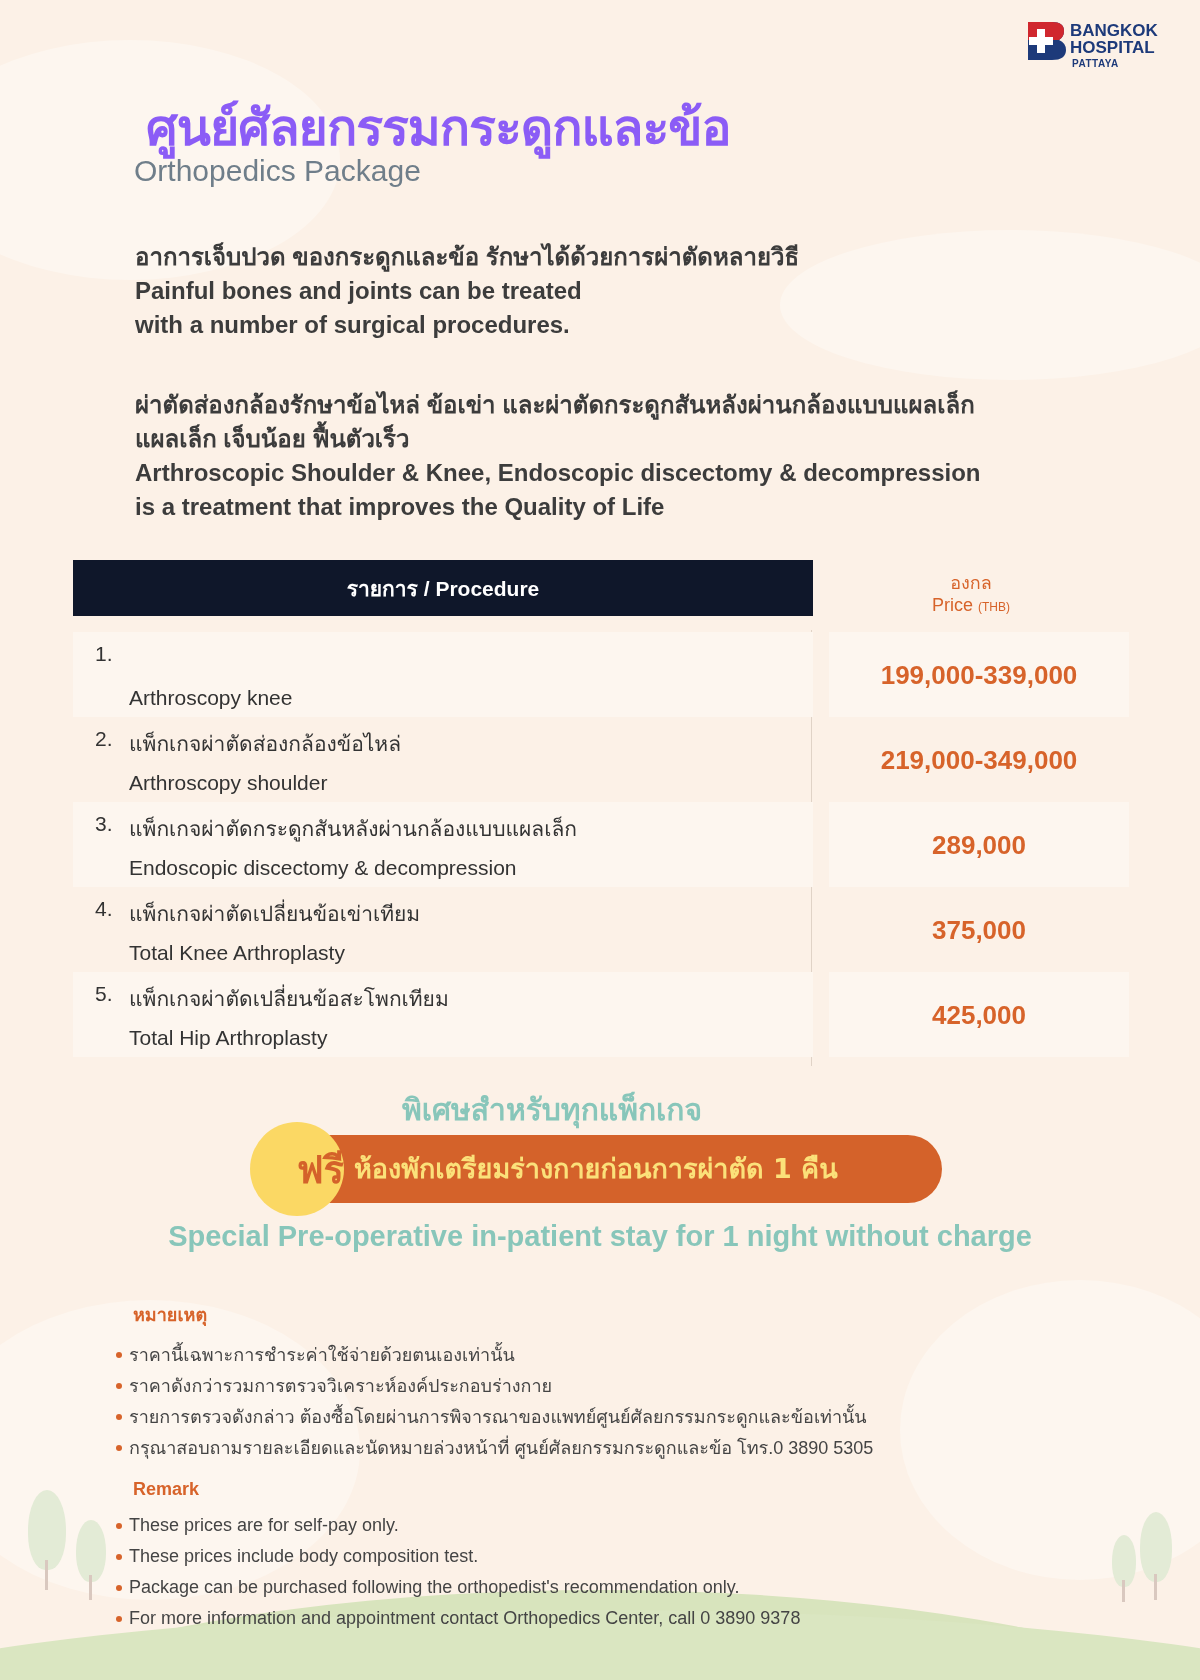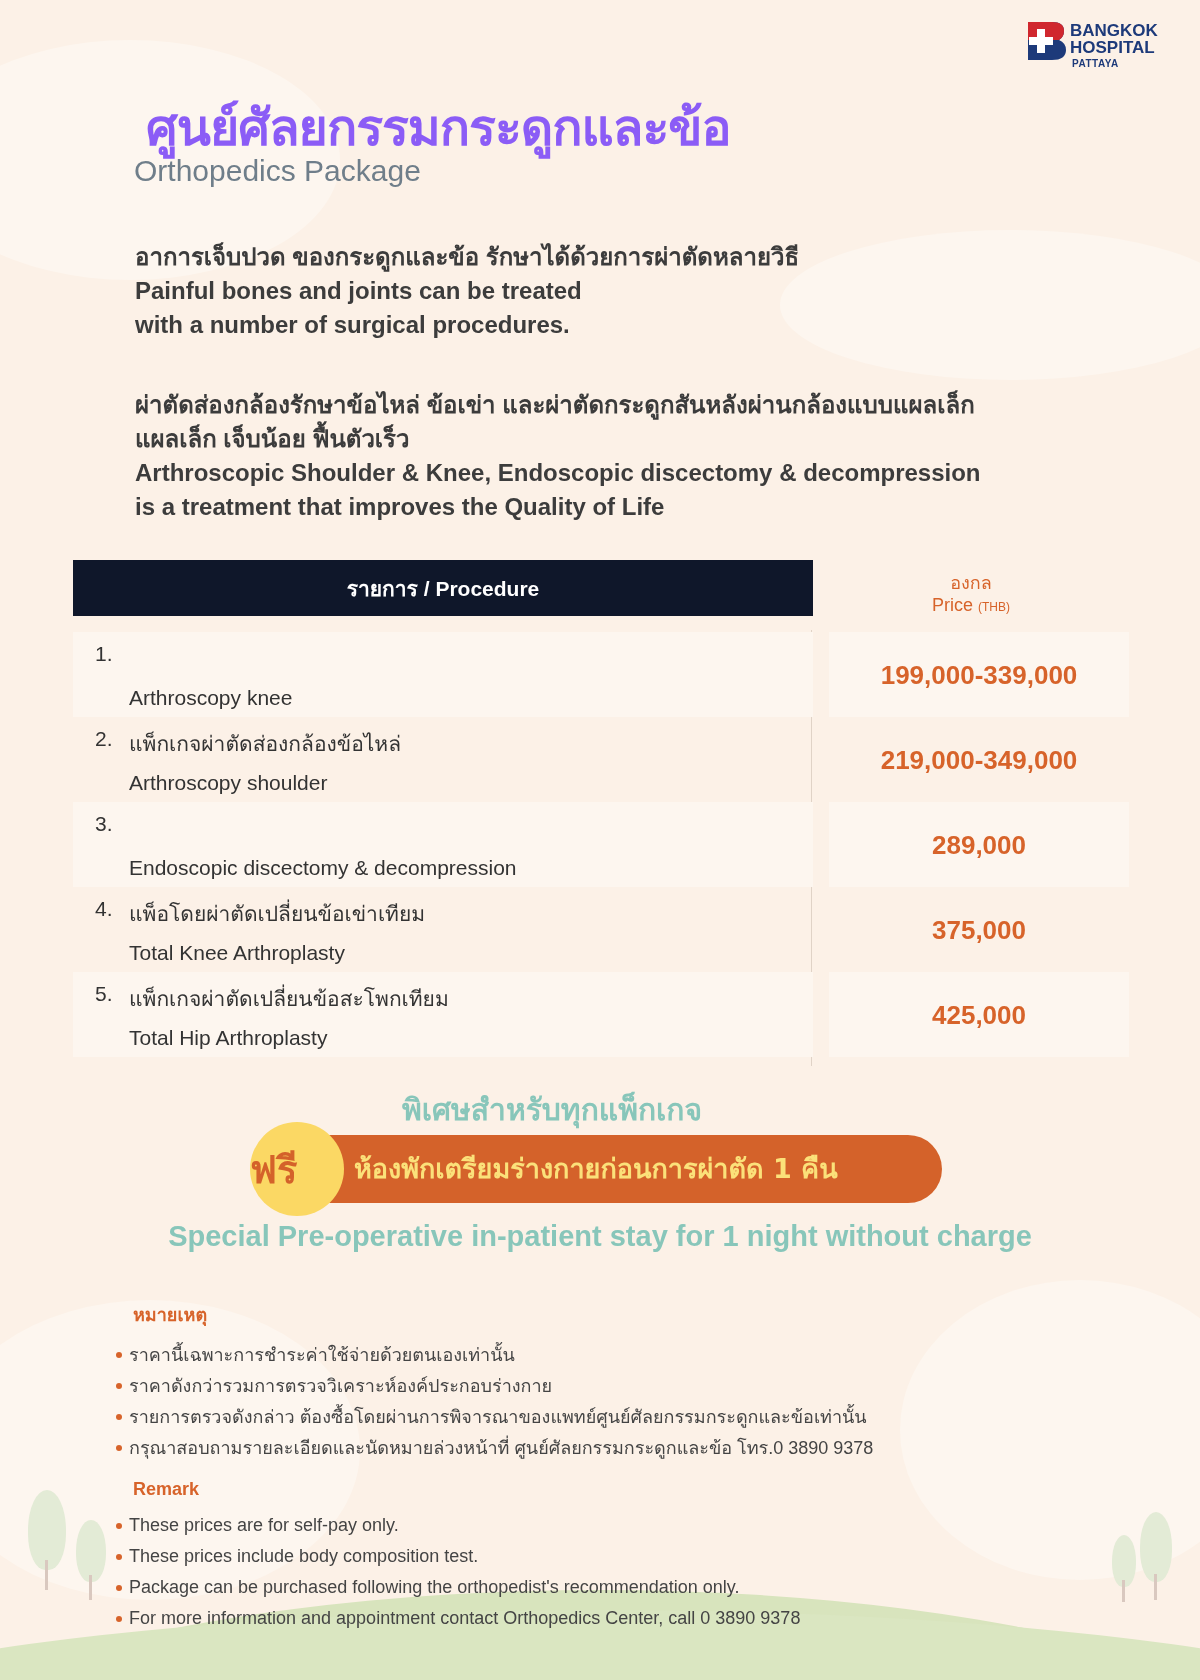--- a/index.html
+++ b/index.html
@@ -38,21 +38,21 @@
   .row.shade .cellbg { position: absolute; left: 0; top: 0; width: 740px; height: 100%; background: #fdf6ef; }
   .row.shade .pricebg { position: absolute; left: 756px; top: 0; width: 300px; height: 100%; background: #fdf6ef; }
   .row .num { position: absolute; left: 22px; top: 10px; font-size: 21px; color: #333; font-family: "Liberation Sans", sans-serif; }
   .row .th { position: absolute; left: 56px; top: 10px; font-size: 21px; color: #333; white-space: nowrap; font-family: "Liberation Sans", sans-serif; }
   .row .en { position: absolute; left: 56px; top: 54px; font-size: 21px; color: #333; white-space: nowrap; font-family: "Liberation Sans", sans-serif; }
   .row .price { position: absolute; left: 756px; width: 300px; top: 28px; text-align: center; font-size: 26px; font-weight: bold; color: #d7632a; font-family: "Liberation Sans", sans-serif; }
 
   .special-th { position: absolute; left: 0; width: 1104px; top: 1086px; text-align: center; font-size: 30px; font-weight: bold; color: #88c6ba; }
   .promo { position: absolute; left: 250px; top: 1122px; width: 692px; height: 94px; }
   .promo-bar { position: absolute; left: 40px; top: 13px; width: 652px; height: 68px; border-radius: 34px; background: #d4622a; }
-  .promo-circle { position: absolute; left: 0; top: 0; width: 94px; height: 94px; border-radius: 50%; background: #fbd864; display: flex; align-items: center; justify-content: flex-start; }
+  .promo-circle { position: absolute; left: 0; top: 0; width: 94px; height: 94px; border-radius: 50%; background: #fbd864; display: flex; align-items: center; justify-content: flex-end; }
   .promo-free { font-size: 38px; font-weight: bold; color: #d4622a; }
   .promo-text { position: absolute; left: 104px; top: 13px; height: 68px; line-height: 68px; font-size: 27px; font-weight: bold; color: #fbe17a; white-space: nowrap; }
   .special-en { position: absolute; left: 0; width: 1200px; top: 1220px; text-align: center; font-size: 29px; font-weight: bold; color: #88c6ba; font-family: "Liberation Sans", sans-serif; }
 
   .notes { position: absolute; left: 116px; font-family: "Liberation Sans", sans-serif; }
   .notes .heading { margin-left: 17px; font-size: 18px; font-weight: bold; color: #d7632a; margin-bottom: 10px; }
   .notes .item { display: flex; align-items: center; height: 31px; font-size: 18px; color: #444; white-space: nowrap; }
   .notes .dot { width: 6px; height: 6px; border-radius: 50%; background: #d7632a; margin-right: 7px; flex: none; }
 </style>
 </head>
@@ -130,26 +130,27 @@
   <div class="row" style="top:157px;">
     <span class="num">2.</span>
     <span class="th">แพ็กเกจผ่าตัดส่องกล้องข้อไหล่</span>
     <span class="en">Arthroscopy shoulder</span>
     <span class="price">219,000-349,000</span>
   </div>
   <div class="row shade" style="top:242px;">
     <div class="cellbg"></div>
       <div class="pricebg"></div>
     <span class="num">3.</span>
+    <span class="th">แพ็กเกจผ่าตัดกระดูกสันหลังผ่านกล้องแบบแผลเล็ก</span>
     <span class="en">Endoscopic discectomy &amp; decompression</span>
     <span class="price">289,000</span>
   </div>
   <div class="row" style="top:327px;">
     <span class="num">4.</span>
-    <span class="th">แพ็อโดยผ่าตัดเปลี่ยนข้อเข่าเทียม</span>
+    <span class="th">แพ็กเกจผ่าตัดเปลี่ยนข้อเข่าเทียม</span>
     <span class="en">Total Knee Arthroplasty</span>
     <span class="price">375,000</span>
   </div>
   <div class="row shade" style="top:412px;">
     <div class="cellbg"></div>
       <div class="pricebg"></div>
     <span class="num">5.</span>
     <span class="th">แพ็กเกจผ่าตัดเปลี่ยนข้อสะโพกเทียม</span>
     <span class="en">Total Hip Arthroplasty</span>
     <span class="price">425,000</span>
@@ -175,21 +176,21 @@
   <div class="item">
       <span class="dot"></span>
       <span>ราคาดังกว่ารวมการตรวจวิเคราะห์องค์ประกอบร่างกาย</span>
     </div>
   <div class="item">
       <span class="dot"></span>
       <span>รายการตรวจดังกล่าว ต้องซื้อโดยผ่านการพิจารณาของแพทย์ศูนย์ศัลยกรรมกระดูกและข้อเท่านั้น</span>
     </div>
   <div class="item">
       <span class="dot"></span>
-      <span>กรุณาสอบถามรายละเอียดและนัดหมายล่วงหน้าที่ ศูนย์ศัลยกรรมกระดูกและข้อ โทร.0 3890 9378</span>
+      <span>กรุณาสอบถามรายละเอียดและนัดหมายล่วงหน้าที่ ศูนย์ศัลยกรรมกระดูกและข้อ โทร.0 3890 5305</span>
     </div>
 </div>
 
 <div class="notes" style="top:1479px;">
   <div class="heading">Remark</div>
   <div class="item">
       <span class="dot"></span>
       <span>These prices are for self-pay only.</span>
     </div>
   <div class="item">

